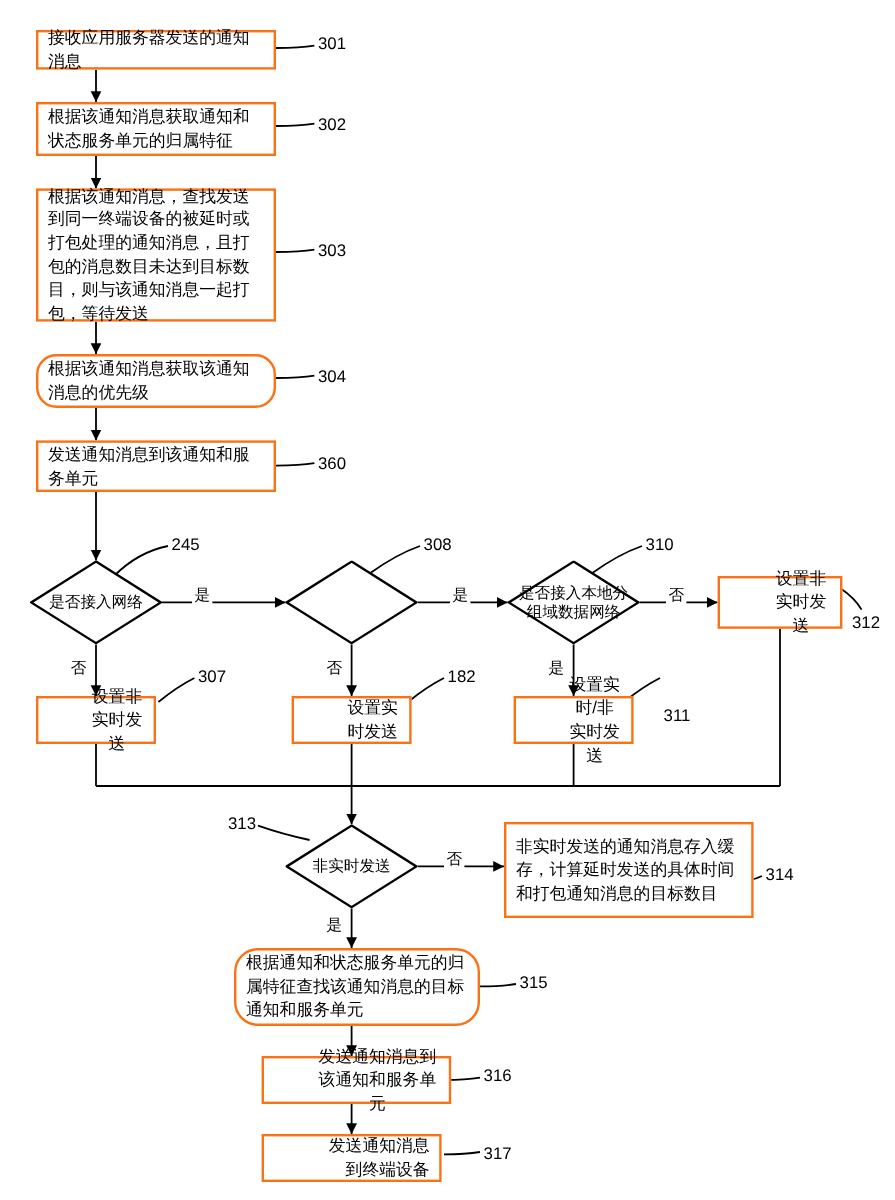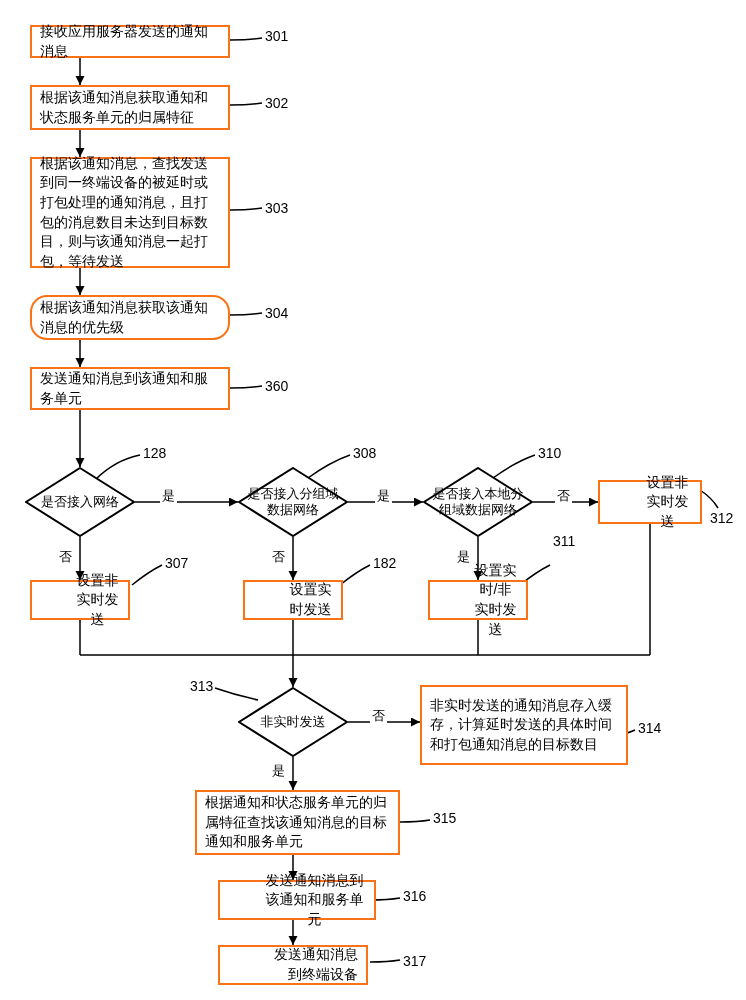--- a/index.html
+++ b/index.html
@@ -173,34 +173,33 @@
     <span>发送通知消息到该通知和服务单元</span>
   </div>
 <div class="label" style="left:265px; top:378px;">360</div>
 
 <div class="diamond" style="left:25px; top:467px;">
   <svg viewBox="0 0 110 70">
       <polygon points="55,1 109,35 55,69 1,35" stroke="#000" stroke-width="2" fill="#fff"></polygon>
     </svg>
   <div class="diamond-text">是否接入网络</div>
 </div>
-<div class="label" style="left:143px; top:445px;">128</div>
+<div class="label" style="left:143px; top:445px;">245</div>
 <div class="edge-label" style="left:160px; top:487px;">是</div>
 <div class="edge-label" style="left:57px; top:548px;">否</div>
 
 <div class="box center" style="left:30px; top:580px; width:100px; height:40px;">
     <span>设置非实时发送</span>
   </div>
 <div class="label" style="left:165px; top:555px;">307</div>
 
 <div class="diamond" style="left:238px; top:467px;">
   <svg viewBox="0 0 110 70">
       <polygon points="55,1 109,35 55,69 1,35" stroke="#000" stroke-width="2" fill="#fff"></polygon>
     </svg>
-  <div class="diamond-text">是否接入分组域数据网络</div>
 </div>
 <div class="label" style="left:353px; top:445px;">308</div>
 <div class="edge-label" style="left:375px; top:487px;">是</div>
 <div class="edge-label" style="left:270px; top:548px;">否</div>
 
 <div class="box center" style="left:243px; top:580px; width:100px; height:40px;">
     <span>设置实时发送</span>
   </div>
 <div class="label" style="left:373px; top:555px;">182</div>
 
@@ -210,21 +209,21 @@
     </svg>
   <div class="diamond-text">是否接入本地分组域数据网络</div>
 </div>
 <div class="label" style="left:538px; top:445px;">310</div>
 <div class="edge-label" style="left:555px; top:487px;">否</div>
 <div class="edge-label" style="left:455px; top:548px;">是</div>
 
 <div class="box center" style="left:428px; top:580px; width:100px; height:40px;">
     <span>设置实时/非实时发送</span>
   </div>
-<div class="label" style="left:553px; top:533px;">311</div>
+<div class="label" style="left:553px; top:588px;">311</div>
 
 <div class="box center" style="left:598px; top:480px; width:104px; height:44px;">
     <span>设置非实时发送</span>
   </div>
 <div class="label" style="left:710px; top:510px;">312</div>
 
 <div class="diamond" style="left:238px; top:687px;">
   <svg viewBox="0 0 110 70">
       <polygon points="55,1 109,35 55,69 1,35" stroke="#000" stroke-width="2" fill="#fff"></polygon>
     </svg>
@@ -232,21 +231,21 @@
 </div>
 <div class="label" style="left:190px; top:678px;">313</div>
 <div class="edge-label" style="left:370px; top:707px;">否</div>
 <div class="edge-label" style="left:270px; top:762px;">是</div>
 
 <div class="box" style="left:420px; top:685px; width:208px; height:80px;">
     <span>非实时发送的通知消息存入缓存，计算延时发送的具体时间和打包通知消息的目标数目</span>
   </div>
 <div class="label" style="left:638px; top:720px;">314</div>
 
-<div class="box" style="left:195px; top:790px; width:205px; height:65px;">
+<div class="box" style="left:195px; top:790px; width:205px; height:65px;border-radius:20px;">
     <span>根据通知和状态服务单元的归属特征查找该通知消息的目标通知和服务单元</span>
   </div>
 <div class="label" style="left:433px; top:810px;">315</div>
 
 <div class="box center" style="left:218px; top:880px; width:158px; height:40px;">
     <span>发送通知消息到该通知和服务单元</span>
   </div>
 <div class="label" style="left:403px; top:888px;">316</div>
 
 <div class="box center" style="left:218px; top:945px; width:150px; height:40px;text-align:right;">

